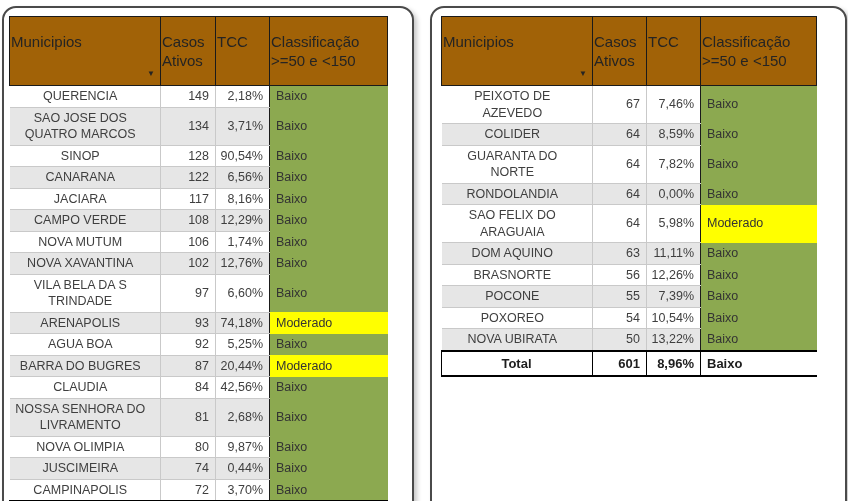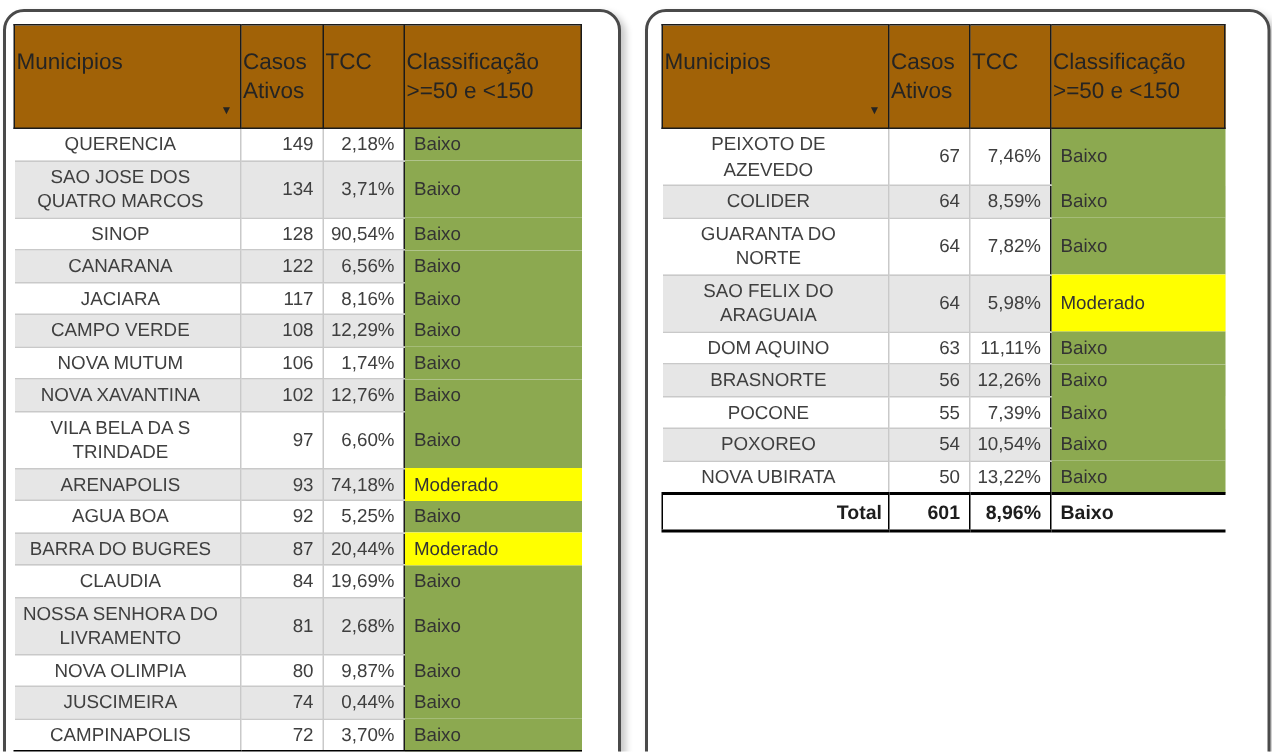--- a/index.html
+++ b/index.html
@@ -46,21 +46,21 @@
   td.cls{
     padding-left:6px;border-left:1.5px solid #1a1a1a;
     border-bottom-color:transparent;color:#333;
   }
 
   tfoot td{
     font-weight:bold;background:#fff;color:#1d1d1d;
     border-top:2px solid #000;border-bottom:2px solid #000;
     height:21px;padding:1px 4px;font-size:13px;
   }
-  tfoot td.t-label{text-align:right;padding-left:3px;border-left:1.5px solid #000;}
+  tfoot td.t-label{text-align:center;padding-left:3px;border-left:1.5px solid #000;}
   tfoot td.t-num{text-align:right;padding-right:6px;border-left:1.5px solid #000;border-right:1.5px solid #000;}
   tfoot td.t-cls{padding-left:6px;border-left:1.5px solid #000;}
 </style>
 </head>
 <body>
 
 <div class="card" id="card-1">
   <table class="bi-table">
     <colgroup>
       <col style="width:151px">
@@ -156,21 +156,21 @@
         </tr>
         <tr>
           <td class="name c1">BARRA DO BUGRES</td>
           <td class="num c2">87</td>
           <td class="num c3">20,44%</td>
           <td class="cls" style="background: rgb(255, 255, 0);">Moderado</td>
         </tr>
         <tr>
           <td class="name c1">CLAUDIA</td>
           <td class="num c2">84</td>
-          <td class="num c3">19,69%</td>
+          <td class="num c3">42,56%</td>
           <td class="cls" style="background: rgb(140, 169, 80);">Baixo</td>
         </tr>
         <tr>
           <td class="name c1">NOSSA SENHORA DO LIVRAMENTO</td>
           <td class="num c2">81</td>
           <td class="num c3">2,68%</td>
           <td class="cls" style="background: rgb(140, 169, 80);">Baixo</td>
         </tr>
         <tr>
           <td class="name c1">NOVA OLIMPIA</td>
@@ -242,20 +242,26 @@
           <td class="num c3">8,59%</td>
           <td class="cls" style="background: rgb(140, 169, 80);">Baixo</td>
         </tr>
         <tr>
           <td class="name c1">GUARANTA DO NORTE</td>
           <td class="num c2">64</td>
           <td class="num c3">7,82%</td>
           <td class="cls" style="background: rgb(140, 169, 80);">Baixo</td>
         </tr>
         <tr>
+          <td class="name c1">RONDOLANDIA</td>
+          <td class="num c2">64</td>
+          <td class="num c3">0,00%</td>
+          <td class="cls" style="background: rgb(140, 169, 80);">Baixo</td>
+        </tr>
+        <tr>
           <td class="name c1">SAO FELIX DO ARAGUAIA</td>
           <td class="num c2">64</td>
           <td class="num c3">5,98%</td>
           <td class="cls" style="background: rgb(255, 255, 0);">Moderado</td>
         </tr>
         <tr>
           <td class="name c1">DOM AQUINO</td>
           <td class="num c2">63</td>
           <td class="num c3">11,11%</td>
           <td class="cls" style="background: rgb(140, 169, 80);">Baixo</td>

